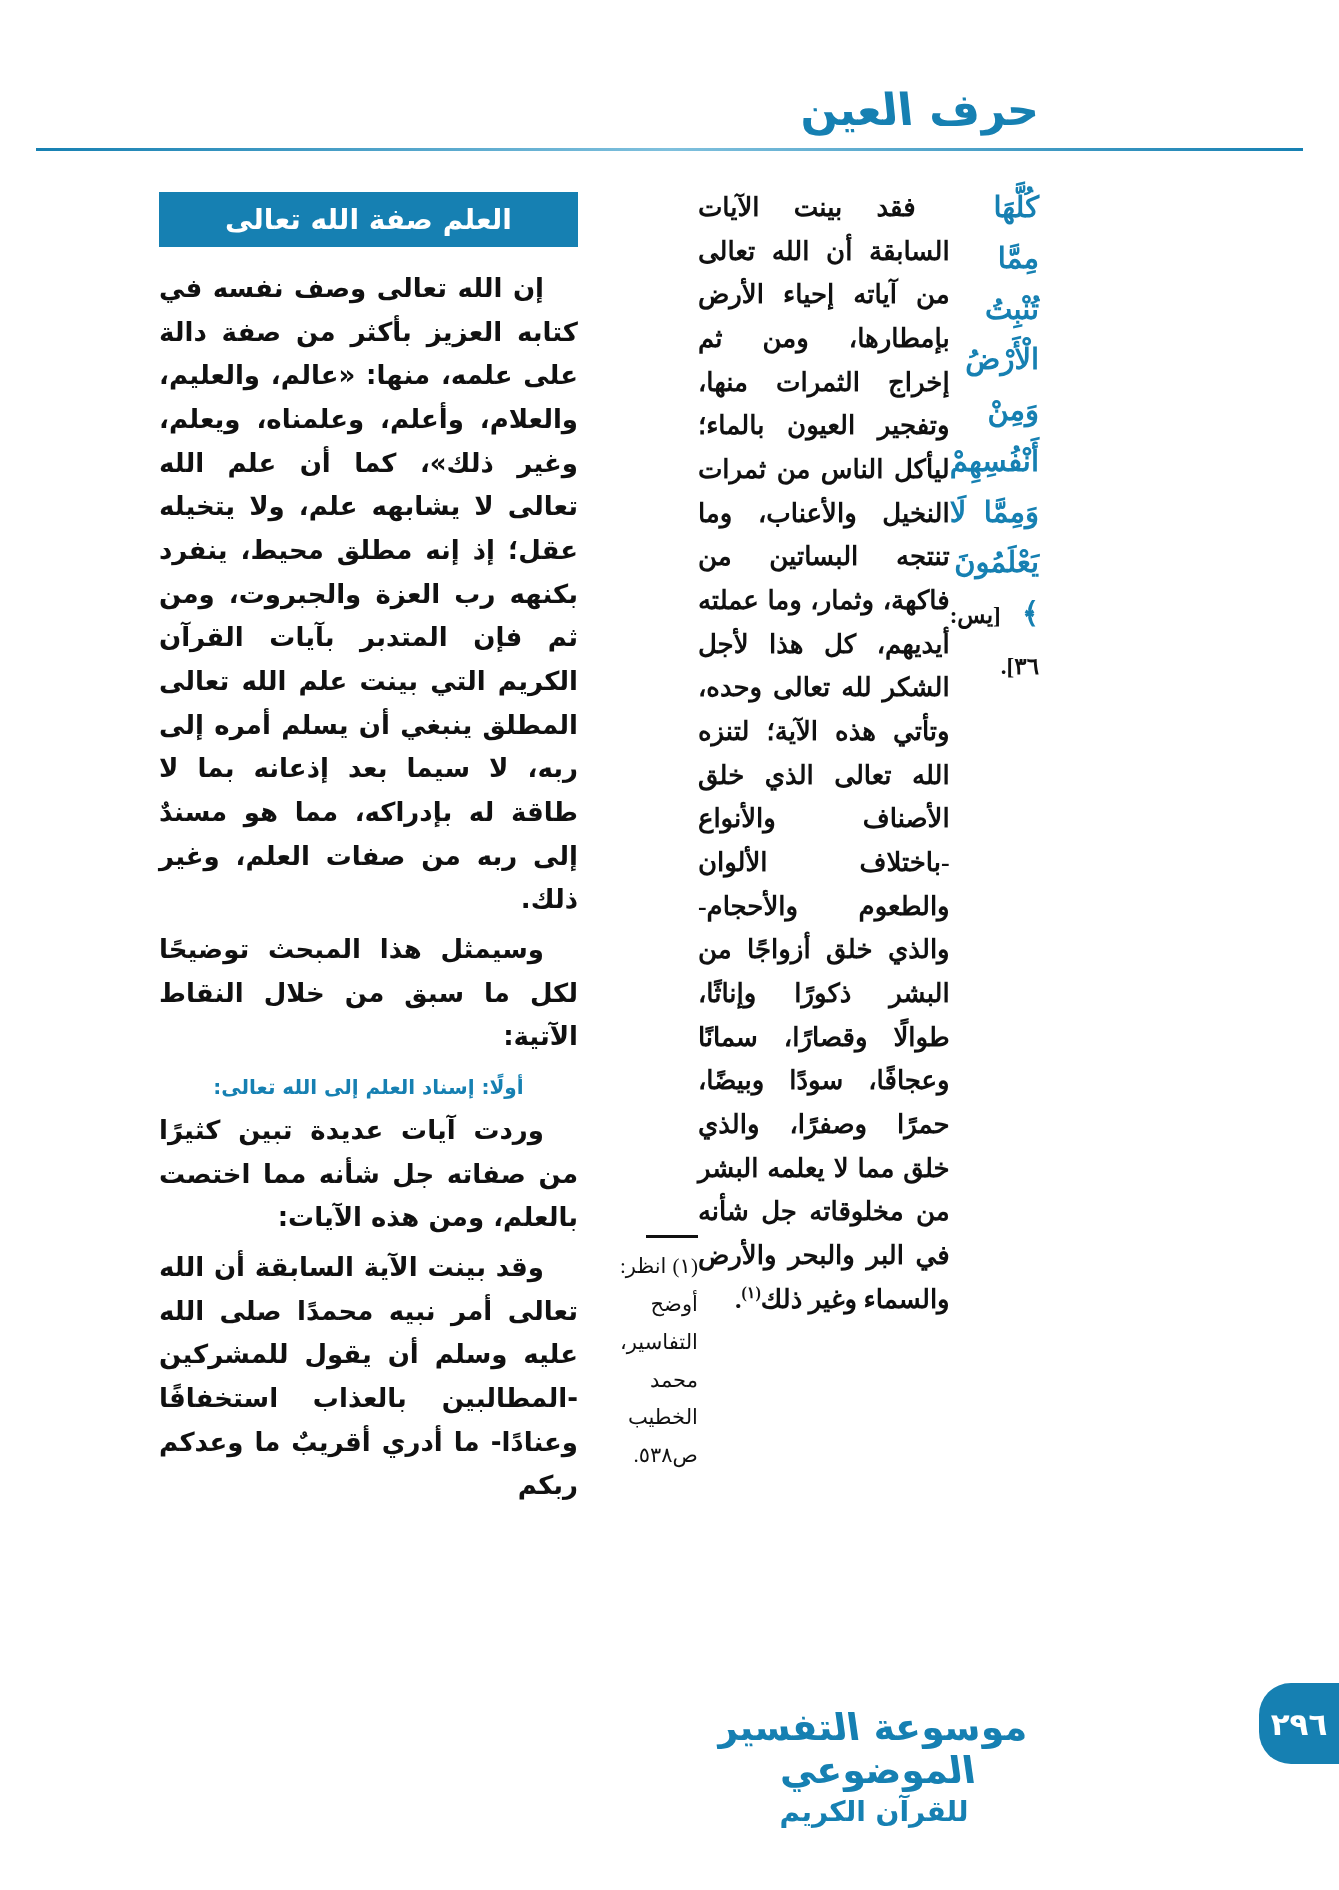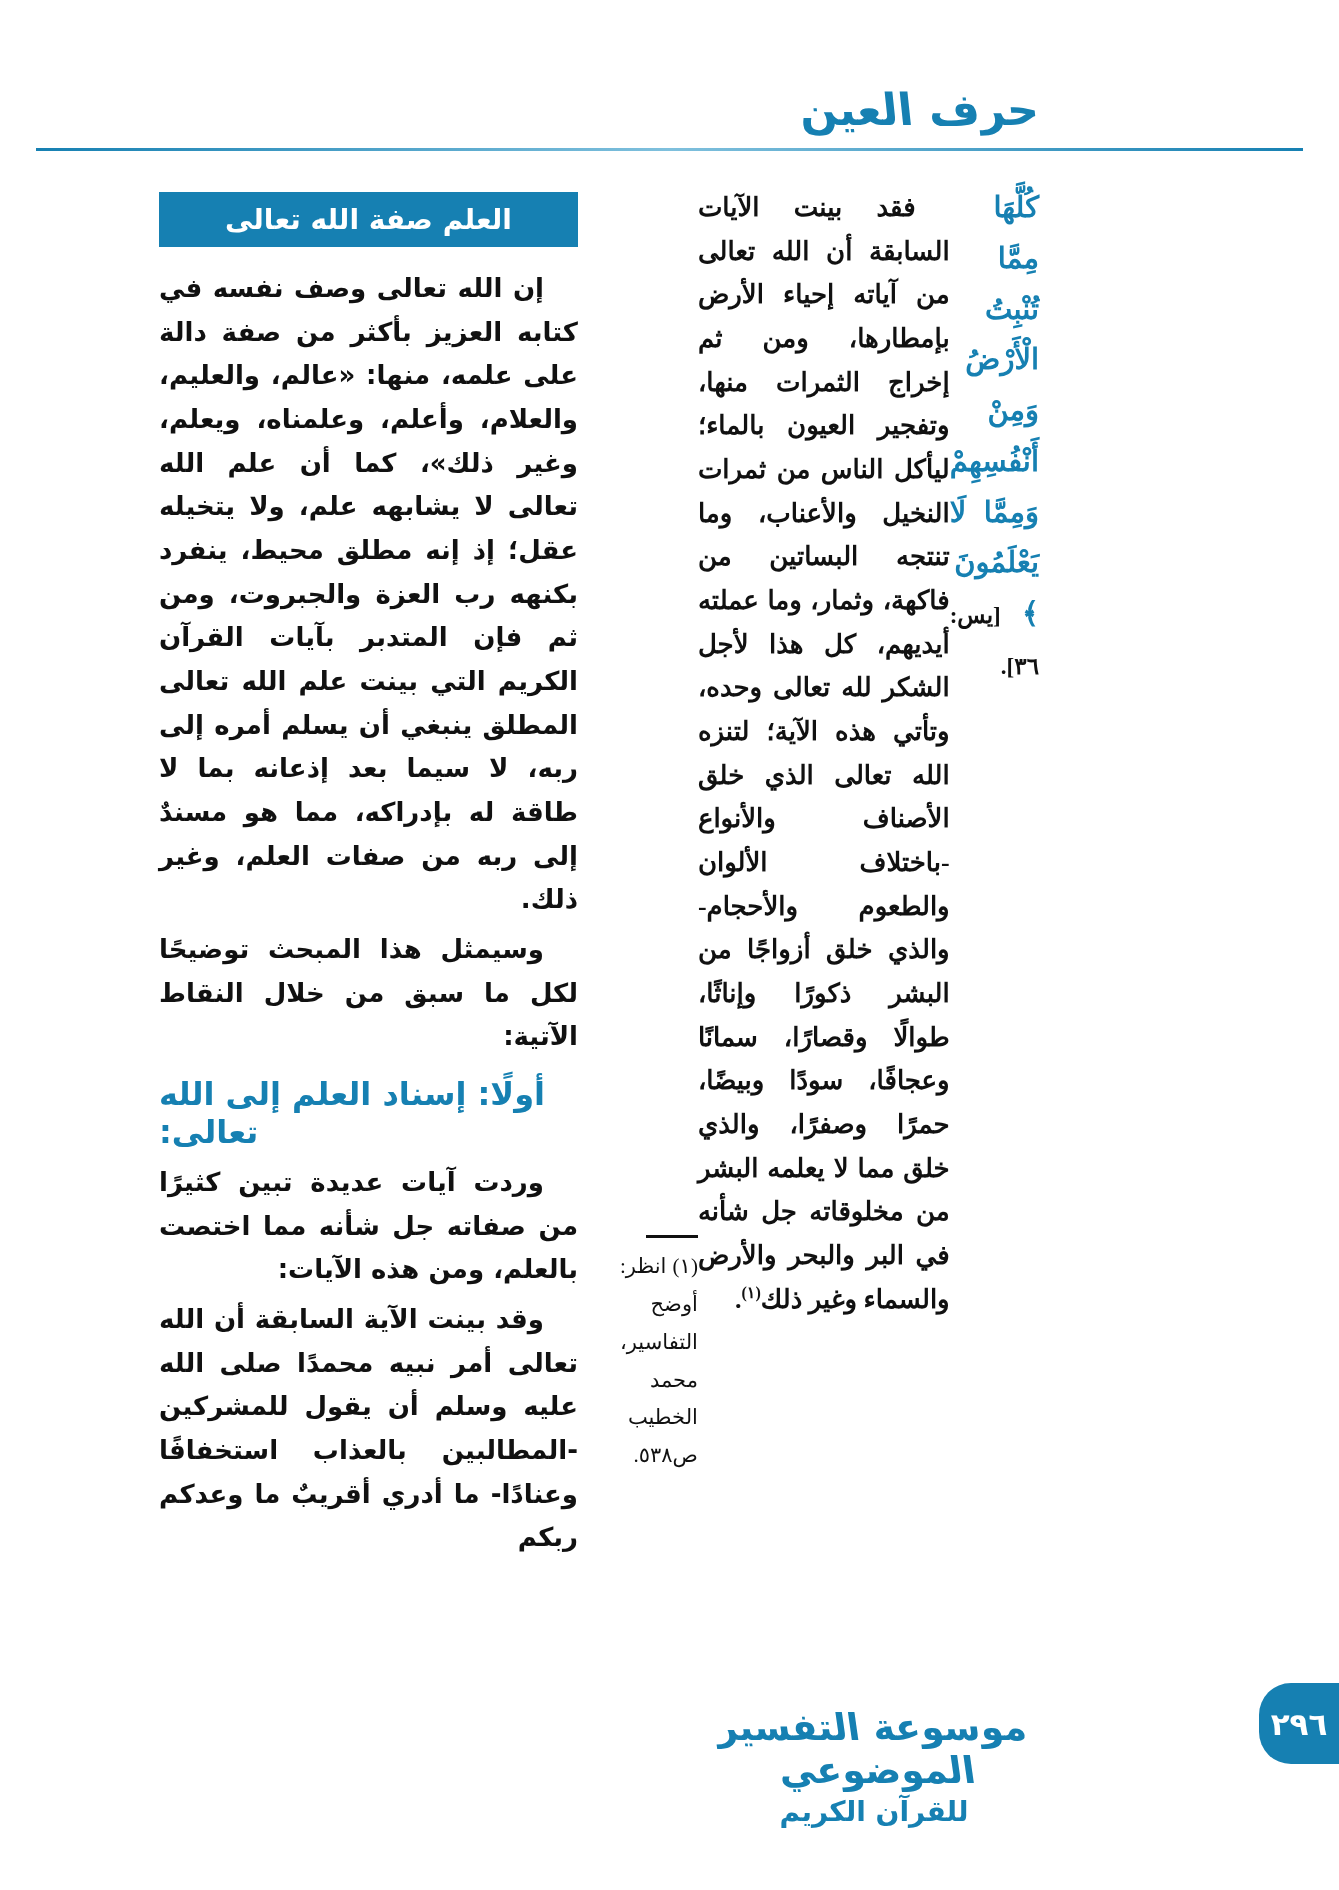--- a/index.html
+++ b/index.html
@@ -109,23 +109,23 @@
     background:var(--accent);
     color:#ffffff;
     text-align:center;
     font-size:28px;
     font-weight:bold;
     padding:11px 19px;
     margin:12px 0 20px;
   }
   .subheading{
     color:var(--accent);
-    font-size:32px;
-    font-weight:bold;
-    text-align:left;
+    font-size:20px;
+    font-weight:bold;
+    text-align:center;
     margin:16px 0 10px;
   }
 
   
   .emblem{
     position:absolute;
     bottom:62px;
     right:300px;
     width:330px;
     text-align:center;

